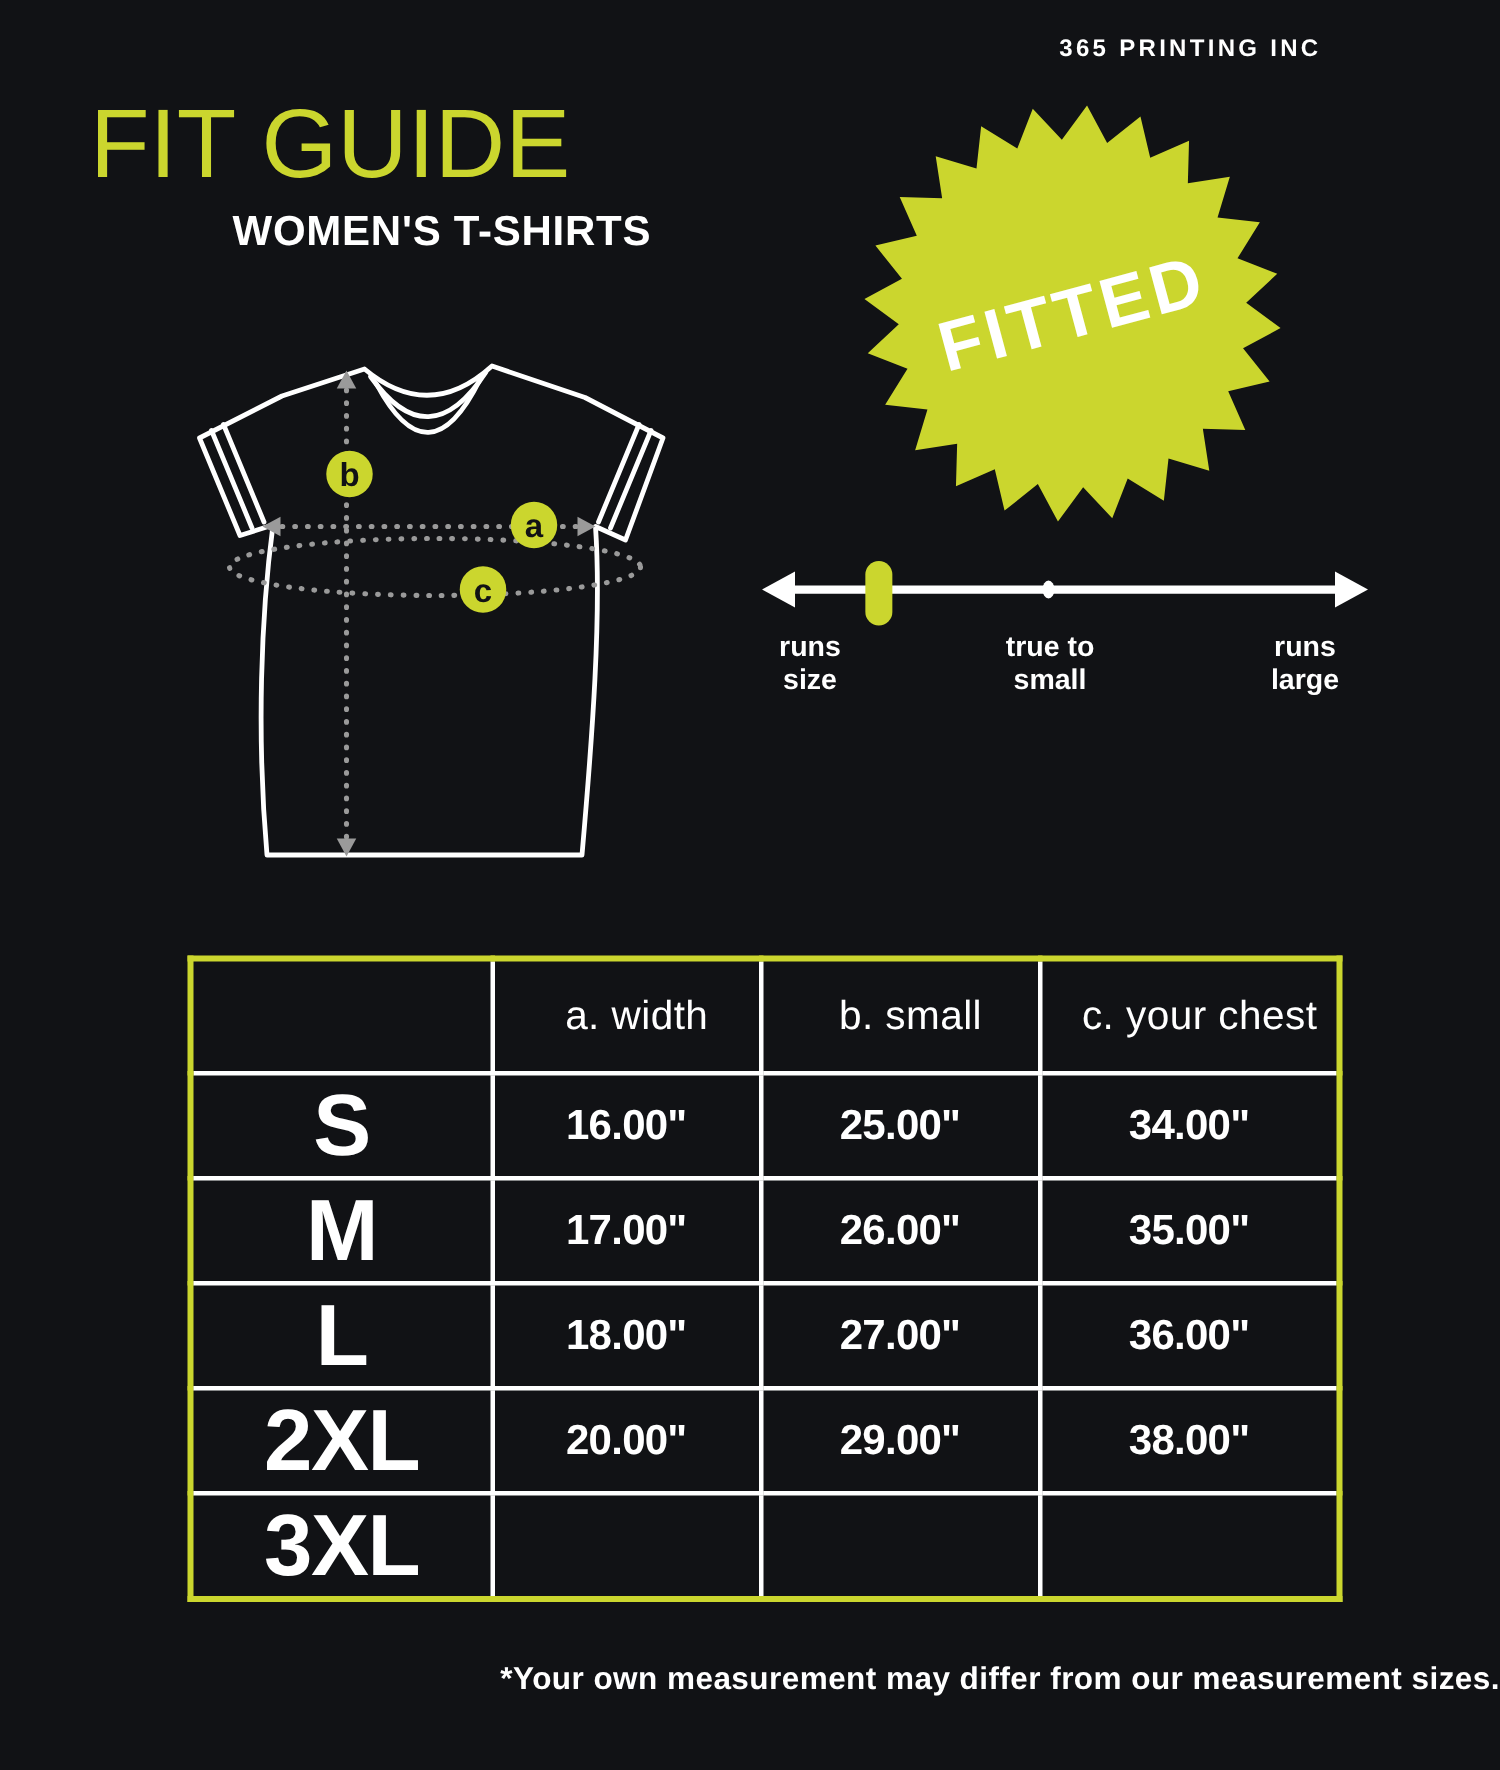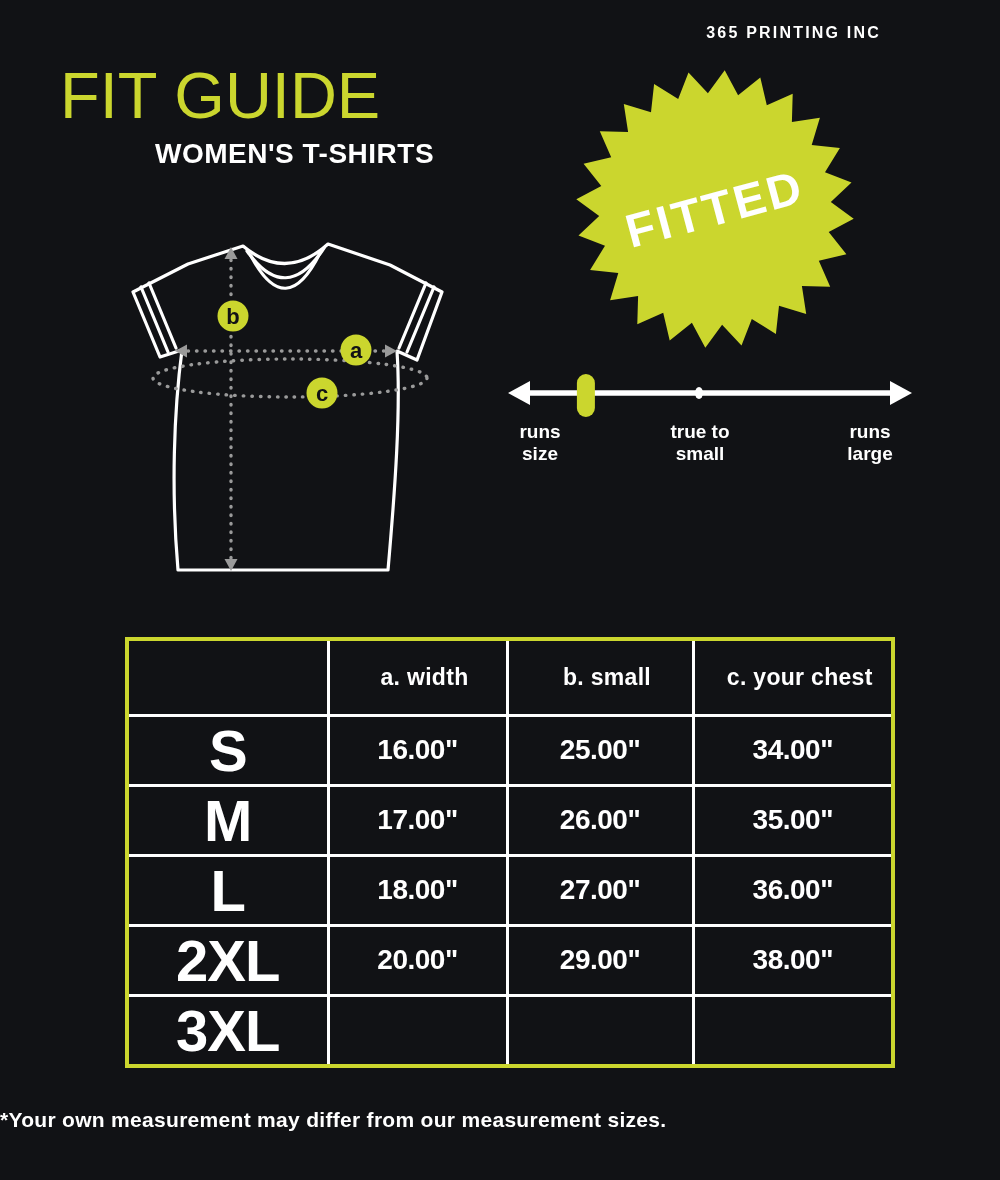--- a/index.html
+++ b/index.html
@@ -64,32 +64,33 @@
     border-collapse:collapse;table-layout:fixed;
     border:4px solid var(--accent);
   }
   .size-table th,.size-table td{
     border:3px solid #ffffff;
     text-align:center;vertical-align:middle;
     color:var(--fg);overflow:hidden;
   }
   .size-table thead tr{height:76px;}
   .size-table tbody tr{height:65px;}
-  .size-table th{font-size:23px;font-weight:bold;letter-spacing:0.3px;padding-left:14px;}
+  .size-table th{font-size:27px;font-weight:normal;letter-spacing:0.3px;padding-left:14px;}
   .size-table td.cell-size{font-size:58px;font-weight:bold;letter-spacing:-1px;}
   .size-table td.cell-val{font-size:28px;font-weight:bold;letter-spacing:-0.5px;}
   .col-size{width:201px;}
   .col-width{width:179px;}
   .col-length{width:186px;}
   .col-chest{width:200px;}
 
   .footnote{
     position:absolute;left:0;top:1108px;width:1000px;
-    text-align:left;font-size:21px;font-weight:bold;letter-spacing:0.3px;
-    color:var(--fg);
+    text-align:right;font-size:21px;font-weight:bold;letter-spacing:0.3px;
+    color:var(--fg);
+    padding-left:29px;
   }
 </style>
 </head>
 <body>
 
 <div class="page">
 
   <div class="brand">365 PRINTING INC</div>
 
   <div class="title">FIT GUIDE</div>

